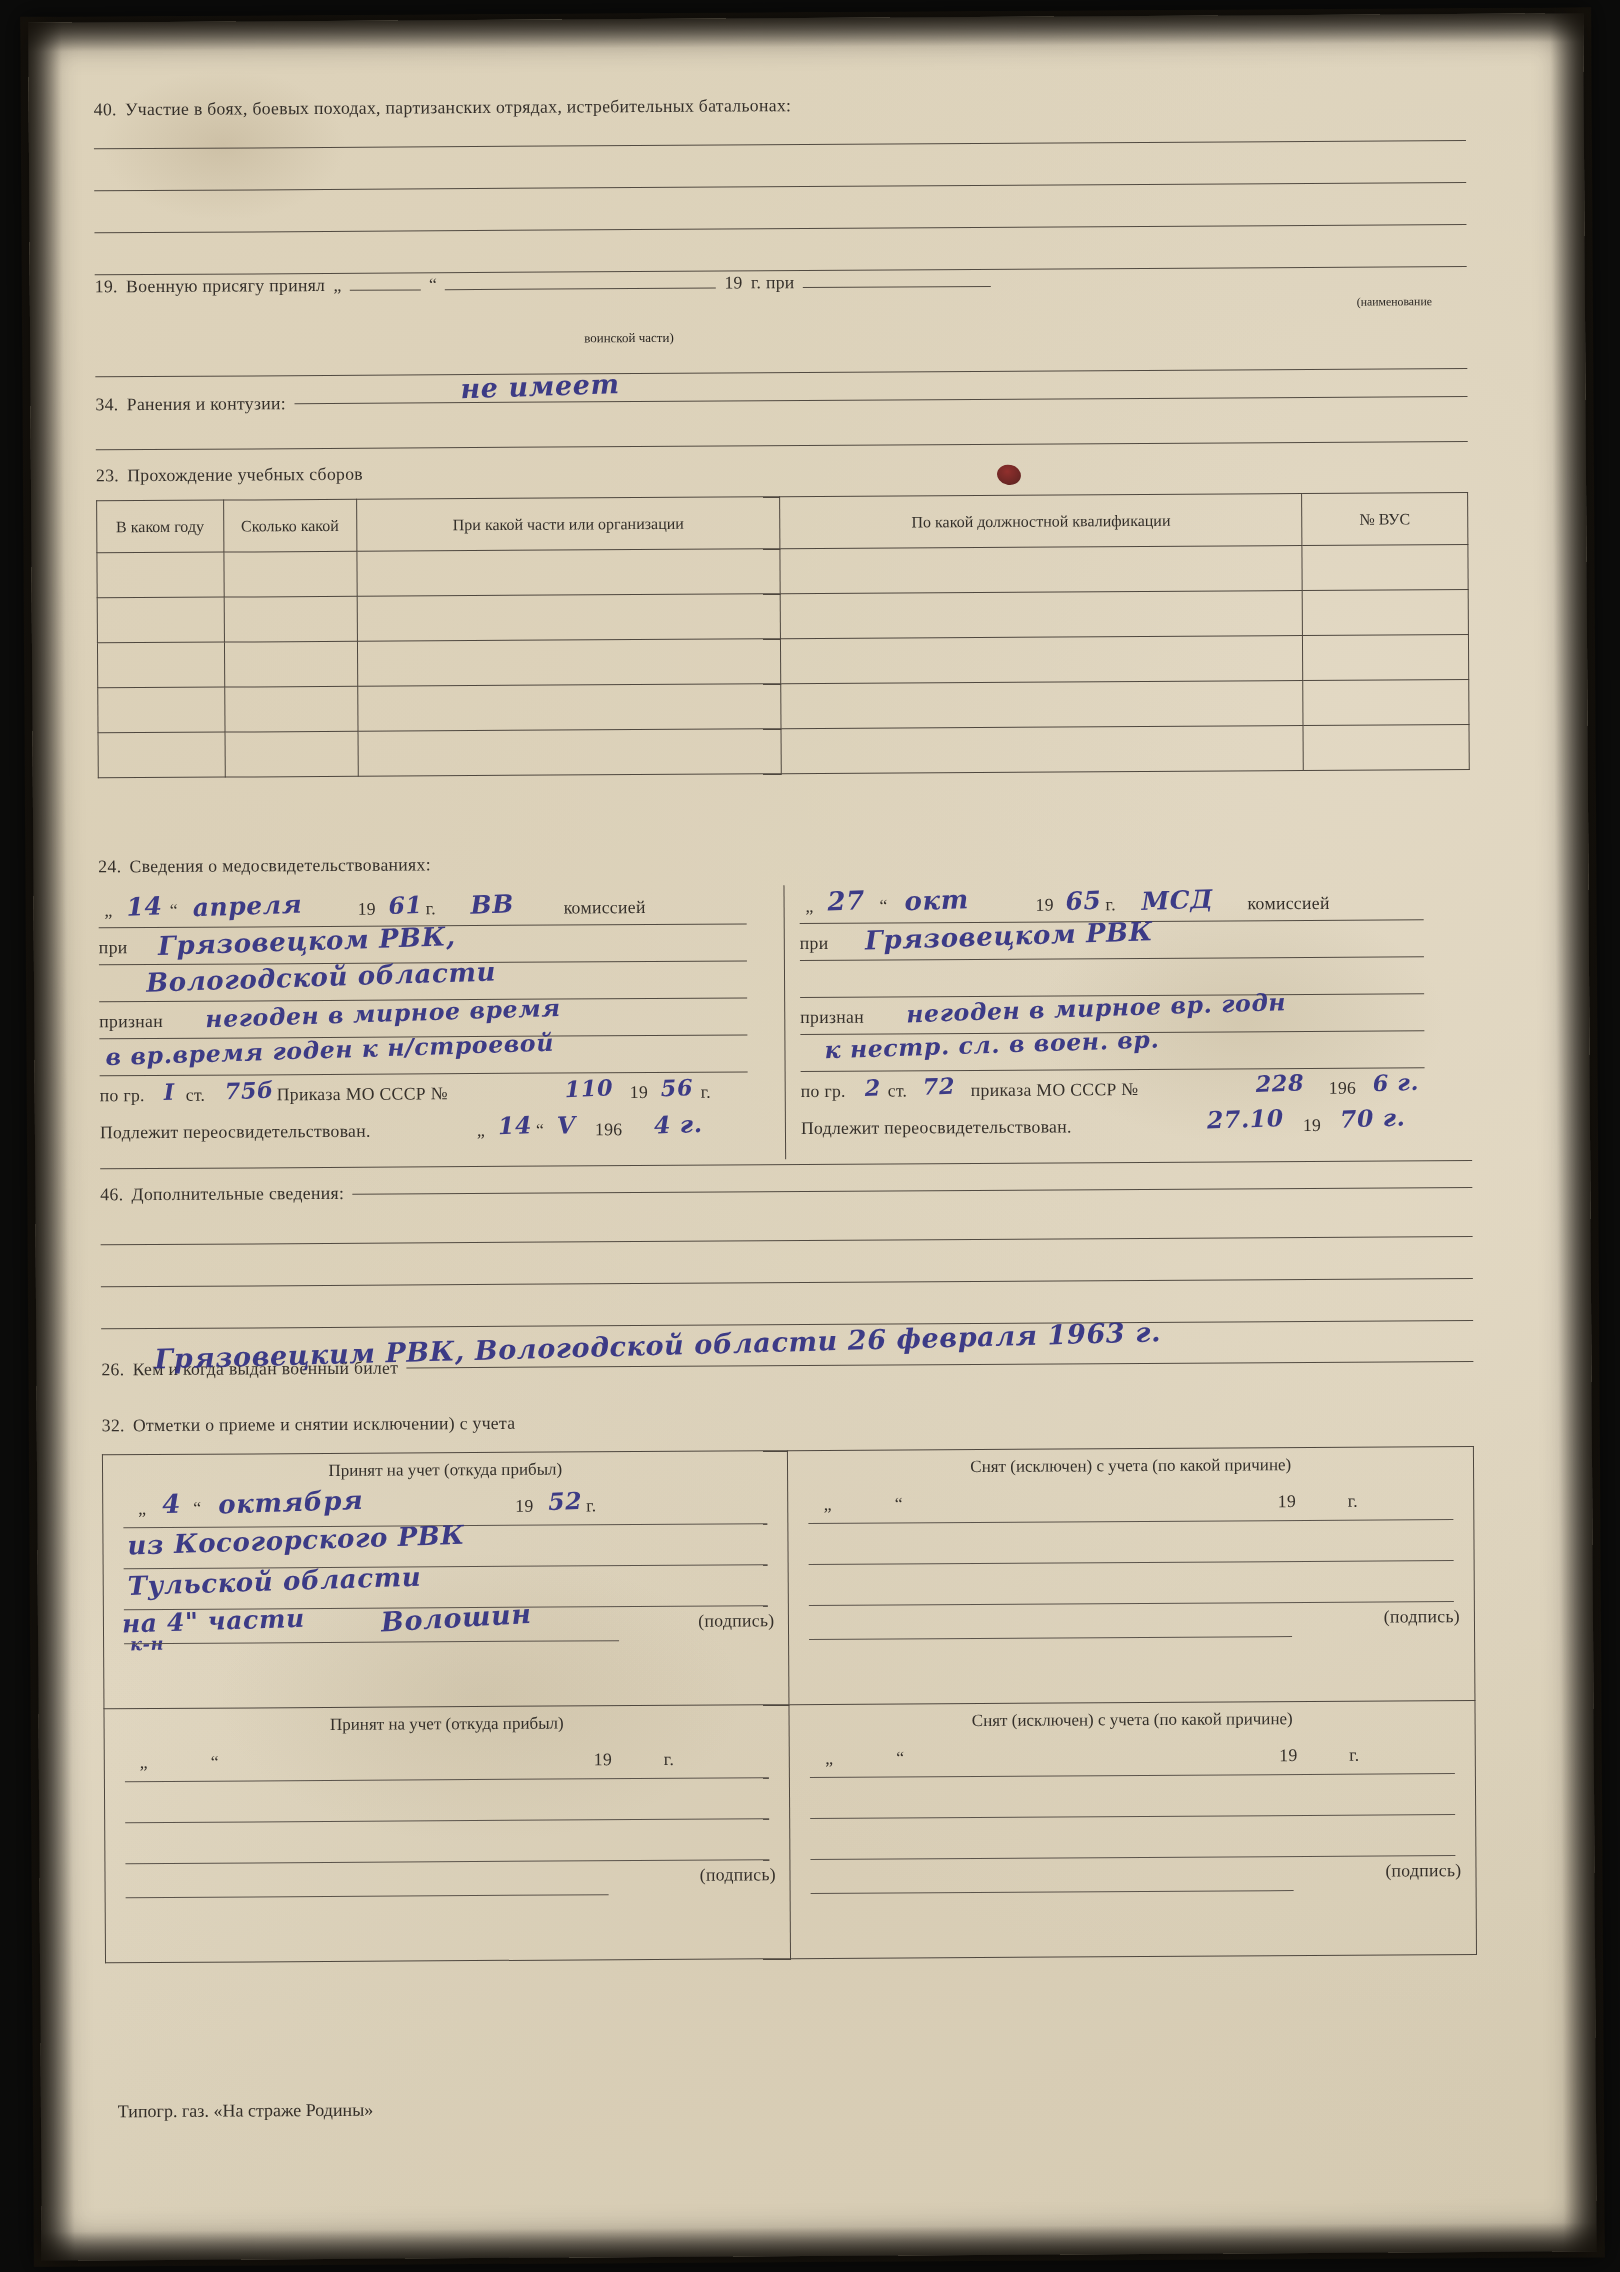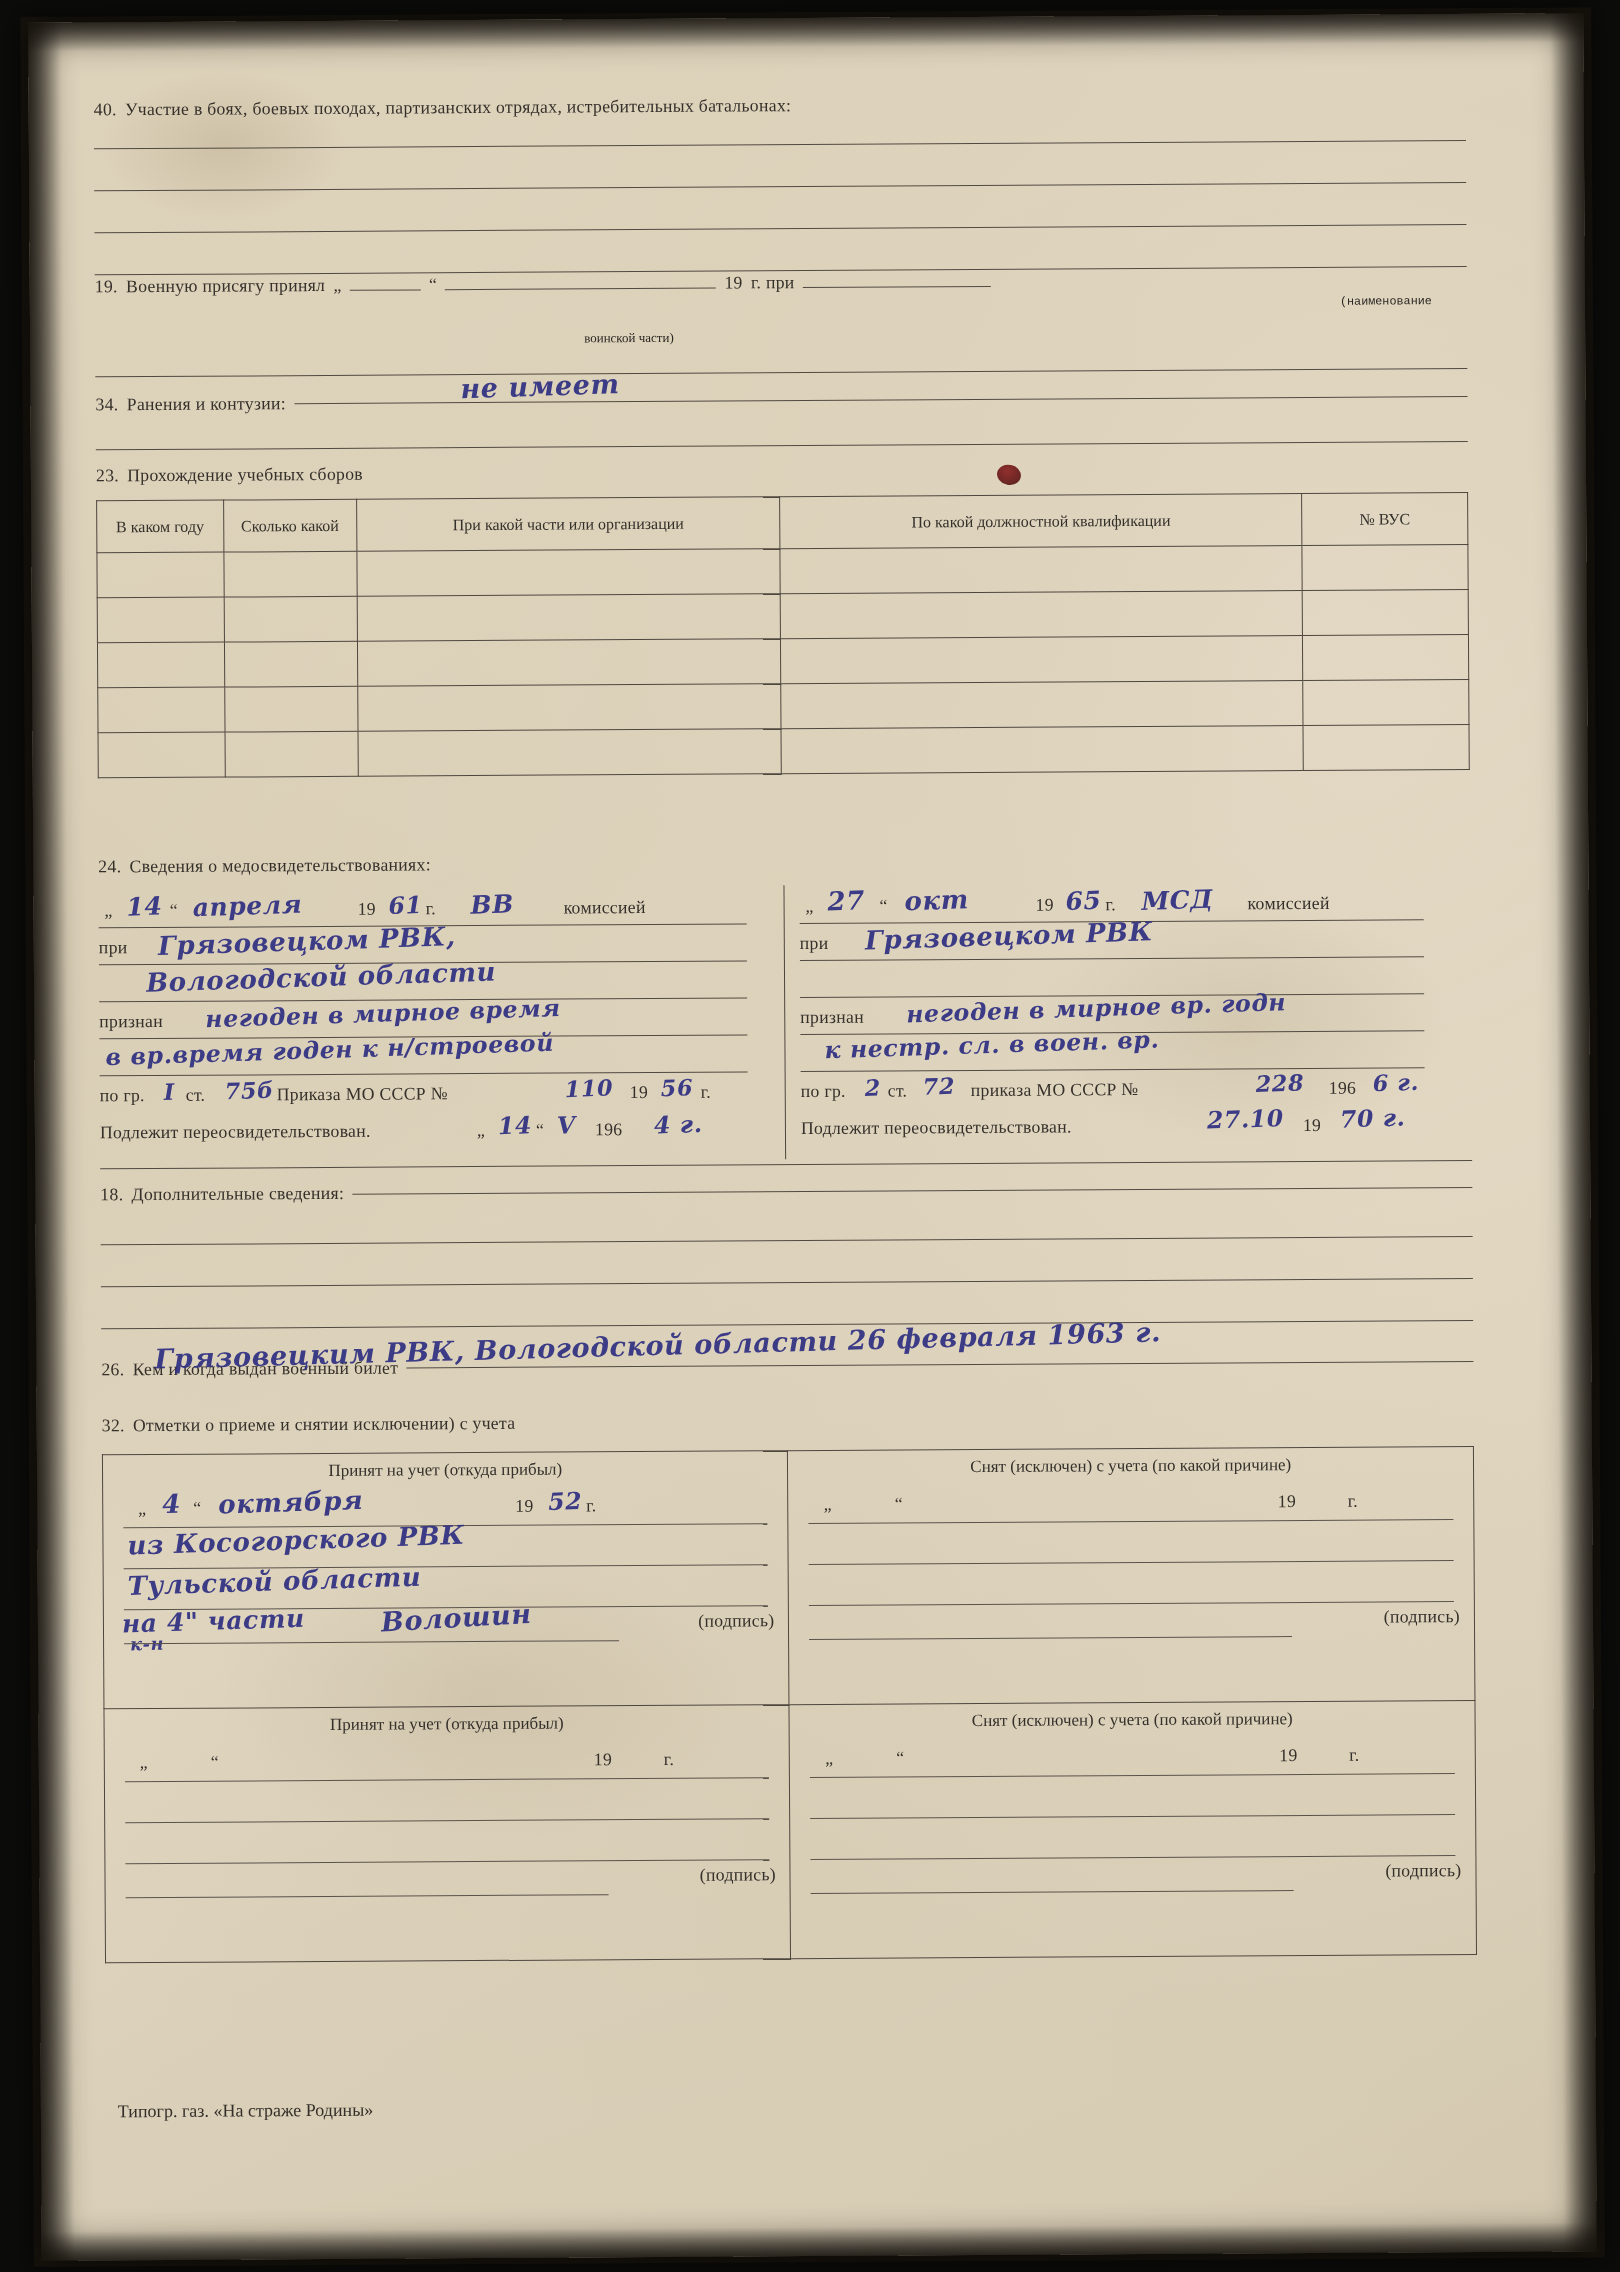--- a/index.html
+++ b/index.html
@@ -117,21 +117,21 @@
           <span class="sec-title">19.</span>
           <span class="sec-title">Военную присягу принял</span>
           <span class="sec-title">„</span>
           <span style="display:inline-block;width:71px;border-bottom:1.2px solid #514a40;"></span>
           <span class="sec-title">“</span>
           <span style="display:inline-block;width:271px;border-bottom:1.2px solid #514a40;"></span>
           <span class="sec-title">19</span>
           <span class="sec-title">г.  при</span>
           <span style="display:inline-block;width:188px;border-bottom:1.2px solid #514a40;"></span>
         </div>
-        <div class="tiny" style="position:absolute;right:35px;top:26px;font-family:Liberation Mono, monospace;">(наименование</div>
+        <div class="tiny" style="position:absolute;right:35px;top:26px;">(наименование</div>
         <div class="small" style="position:absolute;left:489px;top:57px;">воинской части)</div>
       </div>
 
       <div class="sec" style="top:277px;">
         <div class="rule" style="margin-bottom:16.5px;"></div>
         <div style="display:flex;align-items:baseline;gap:8.2px;white-space:nowrap;">
           <span class="sec-title">34.</span>
           <span class="sec-title">Ранения и контузии:</span>
           <span style="flex:1;border-bottom:1.2px solid #514a40;position:relative;top:-4.7px;"></span>
         </div>
@@ -305,21 +305,21 @@
             <span class="hw" style="position:absolute;left:406px;top:-4.7px;font-size:23.6px;">27.10</span>
             <span class="sec-title" style="position:absolute;left:502px;top:4.7px;">19</span>
             <span class="hw" style="position:absolute;left:539px;top:-4.7px;font-size:23.6px;">70 г.</span>
           </div>
         </div>
       </div>
 
       <div class="sec" style="top:1069px;">
         <div class="rule" style="margin-bottom:15.3px;"></div>
         <div style="display:flex;align-items:baseline;gap:8.2px;white-space:nowrap;">
-          <span class="sec-title">18.</span>
+          <span class="sec-title">46.</span>
           <span class="sec-title">Дополнительные сведения:</span>
           <span style="flex:1;border-bottom:1.2px solid #514a40;position:relative;top:-4.7px;"></span>
         </div>
         <div class="rule" style="margin-top:39px;"></div>
         <div class="rule" style="margin-top:41px;"></div>
         <div class="rule" style="margin-top:41px;"></div>
       </div>
 
       <div class="sec" style="top:1260px;">
         <div class="hw" style="position:absolute;left:53px;top:-26px;font-size:27px;transform:rotate(-1.2deg);white-space:nowrap;">Грязовецким РВК,  Вологодской области  26 февраля 1963 г.</div>

